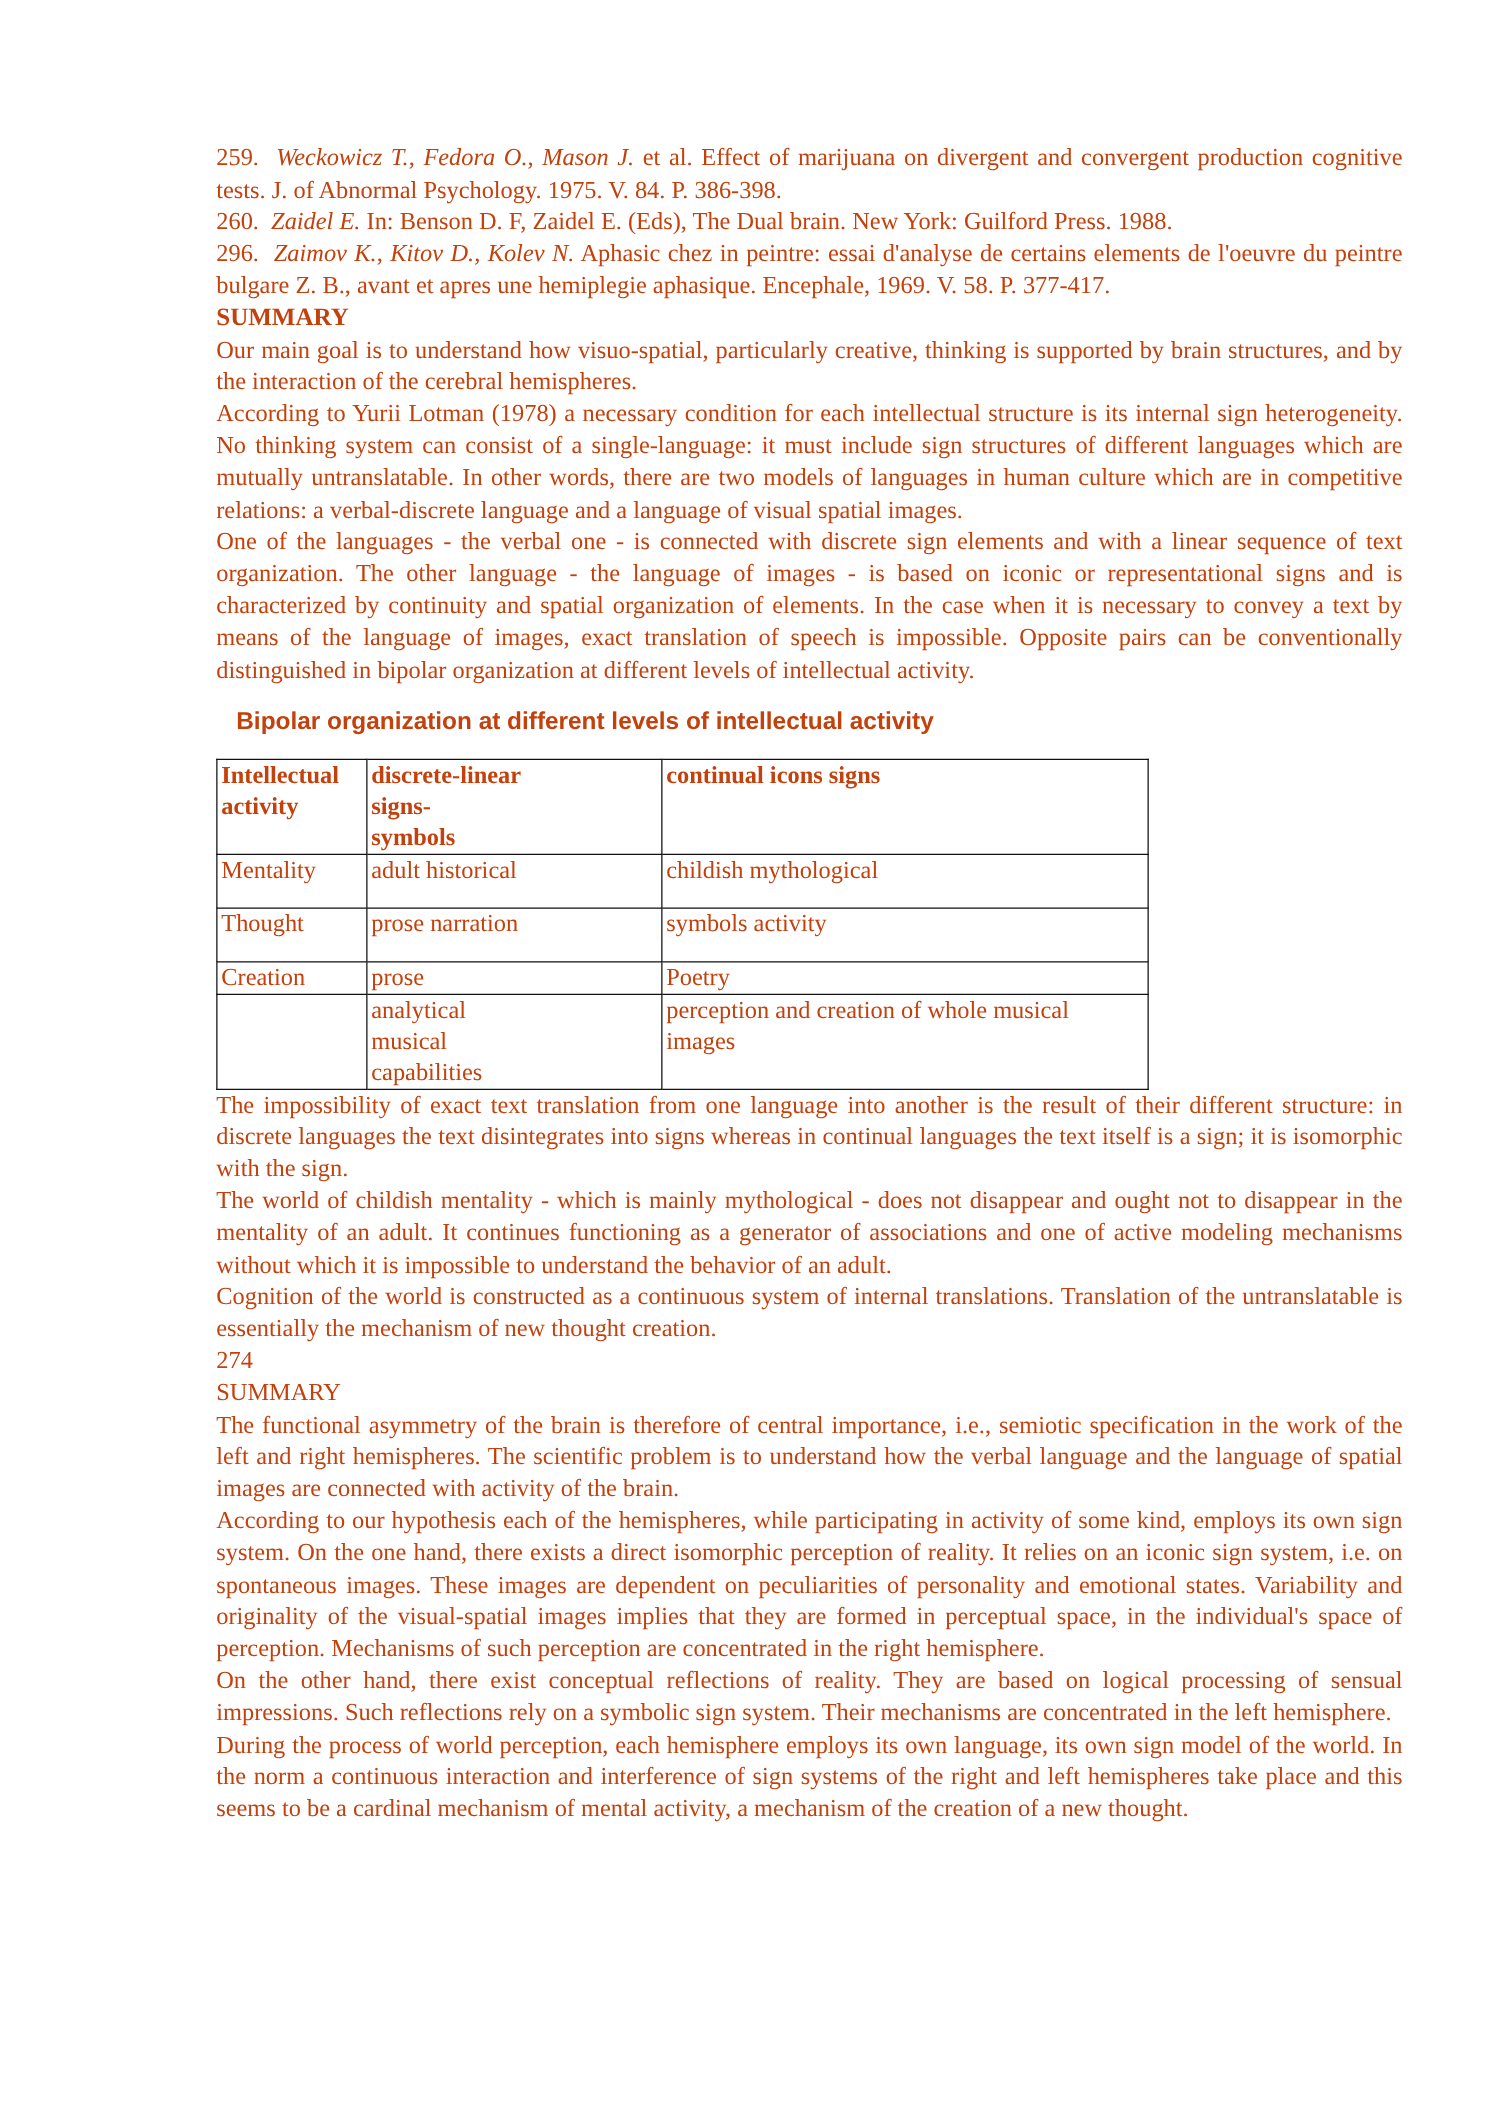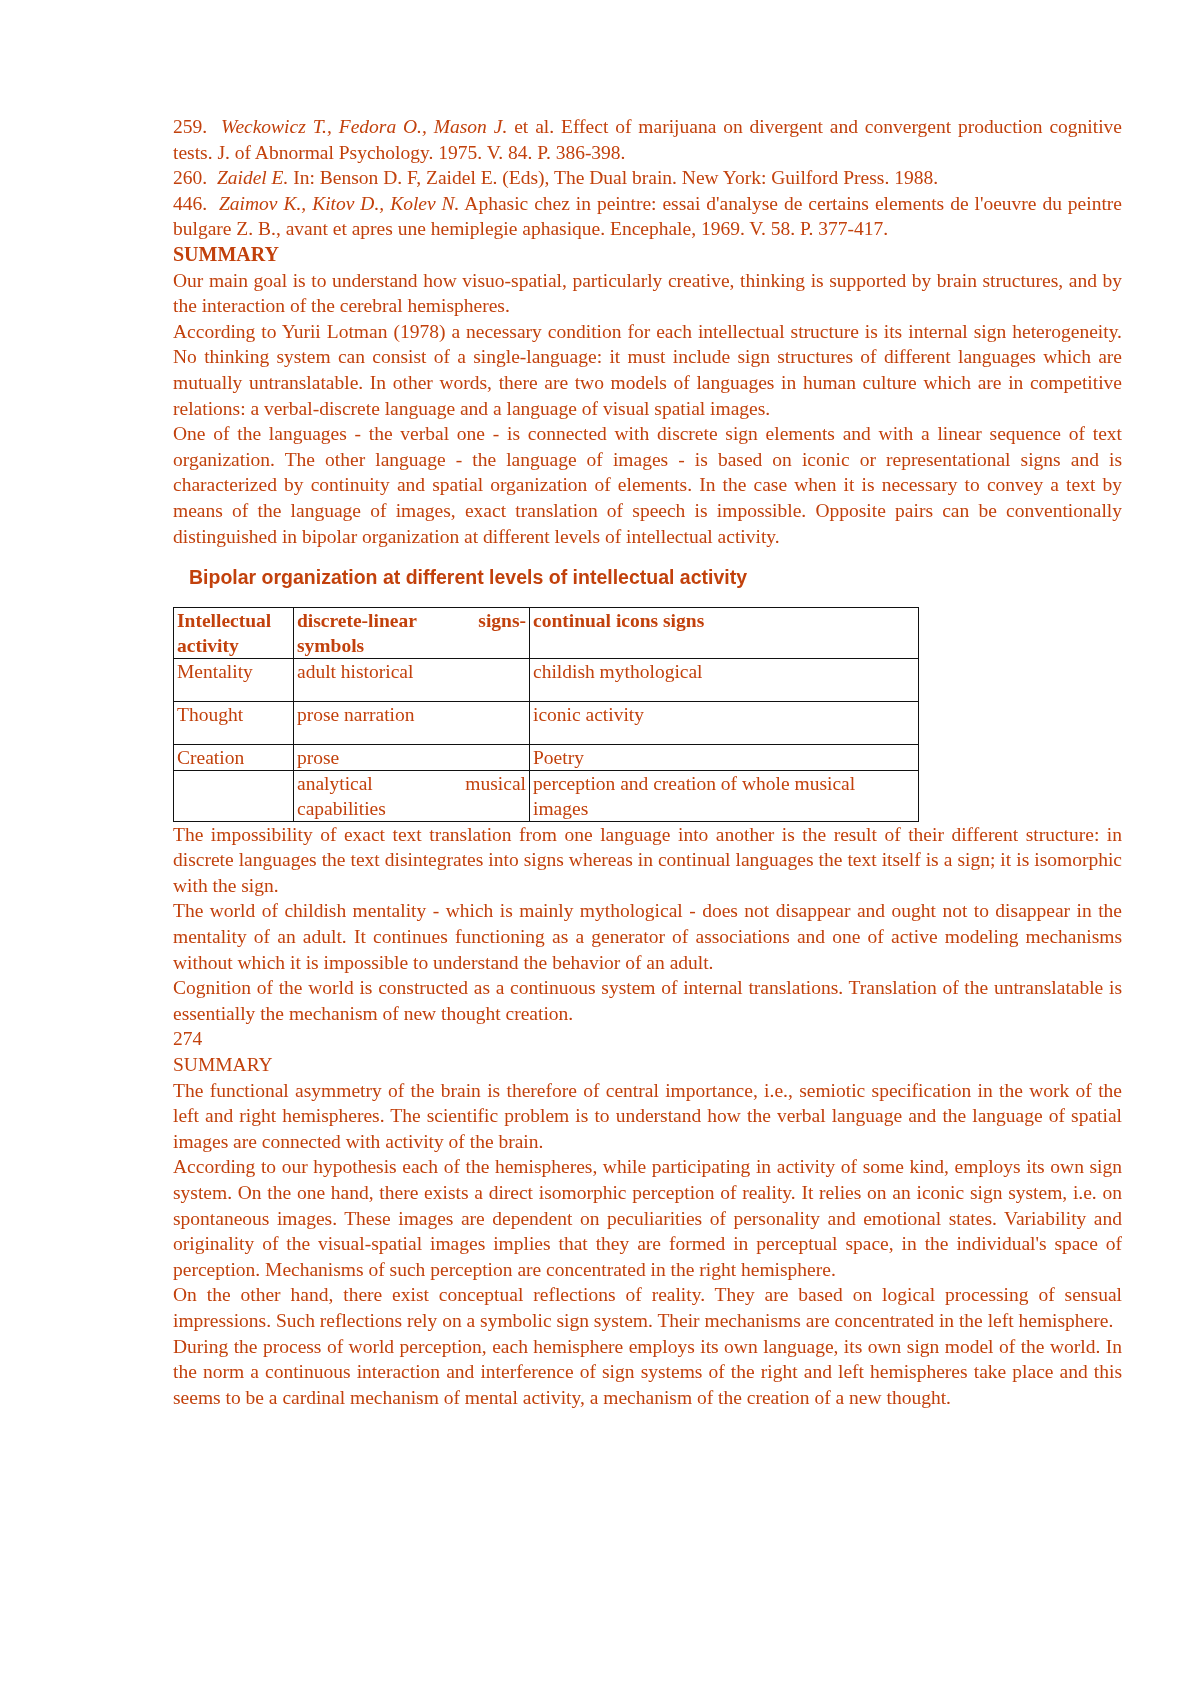--- a/index.html
+++ b/index.html
@@ -16,31 +16,31 @@
   .caption { font-weight: bold; margin: 16px; font-family: Liberation Sans, sans-serif; }
   table.bipolar {
     border-collapse: collapse; width: 746px; margin: 0;
     font-size: 19.5px; line-height: 25px; text-align: left;
   }
   table.bipolar td { border: 1.5px solid #111; padding: 0 3px; vertical-align: top; font-family: Liberation Serif, serif; }
   table.bipolar td.c1 { width: 113px; }
   table.bipolar td.c2 { width: 229px; text-align: justify; text-align-last: auto; }
   table.bipolar thead td { font-weight: bold; }
   table.bipolar tr.tall td { height: 42px; }
-  .just-split { display: flex; justify-content: space-between; }
+  .just-split { display: flex; justify-content: space-between; flex-direction: column; }
 </style>
 </head>
 <body>
 
 <div class="page">
 
   <div>
     <p class="para ref"><span>259.</span>&nbsp;&nbsp;<i>Weckowicz T., Fedora O., Mason J.</i><span> et al. Effect of marijuana on divergent and convergent production cognitive tests. J. of Abnormal Psychology. 1975. V. 84. P. 386-398.</span></p>
     <p class="para ref"><span>260.</span>&nbsp;&nbsp;<i>Zaidel E.</i><span> In: Benson D. F, Zaidel E. (Eds), The Dual brain. New York: Guilford Press. 1988.</span></p>
-    <p class="para ref"><span>446.</span>&nbsp;&nbsp;<i>Zaimov K., Kitov D., Kolev N.</i><span> Aphasic chez in peintre: essai d'analyse de certains elements de l'oeuvre du peintre bulgare Z. B., avant et apres une hemiplegie aphasique. Encephale, 1969. V. 58. P. 377-417.</span></p>
+    <p class="para ref"><span>296.</span>&nbsp;&nbsp;<i>Zaimov K., Kitov D., Kolev N.</i><span> Aphasic chez in peintre: essai d'analyse de certains elements de l'oeuvre du peintre bulgare Z. B., avant et apres une hemiplegie aphasique. Encephale, 1969. V. 58. P. 377-417.</span></p>
   </div>
 
   <h2 class="heading-bold">SUMMARY</h2>
   <p class="para">Our main goal is to understand how visuo-spatial, particularly creative, thinking is supported by brain structures, and by the interaction of the cerebral hemispheres.</p>
   <p class="para">According to Yurii Lotman (1978) a necessary condition for each intellectual structure is its internal sign heterogeneity. No thinking system can consist of a single-language: it must include sign structures of different languages which are mutually untranslatable. In other words, there are two models of languages in human culture which are in competitive relations: a verbal-discrete language and a language of visual spatial images.</p>
   <p class="para">One of the languages - the verbal one - is connected with discrete sign elements and with a linear sequence of text organization. The other language - the language of images - is based on iconic or representational signs and is characterized by continuity and spatial organization of elements. In the case when it is necessary to convey a text by means of the language of images, exact translation of speech is impossible. Opposite pairs can be conventionally distinguished in bipolar organization at different levels of intellectual activity.</p>
 
   <p class="caption">Bipolar organization at different levels of intellectual activity</p>
   <table class="bipolar">
     <thead>
@@ -58,21 +58,21 @@
     </thead>
     <tbody>
       <tr class="tall">
         <td class="c1">Mentality</td>
         <td class="c2">adult historical</td>
         <td>childish mythological</td>
       </tr>
       <tr class="tall">
         <td class="c1">Thought</td>
         <td class="c2">prose narration</td>
-        <td>iconic activity</td>
+        <td>symbols activity</td>
       </tr>
       <tr>
         <td class="c1">Creation</td>
         <td class="c2">prose</td>
         <td>Poetry</td>
       </tr>
       <tr>
         <td class="c1"></td>
         <td class="c2">
           <div class="just-split">

